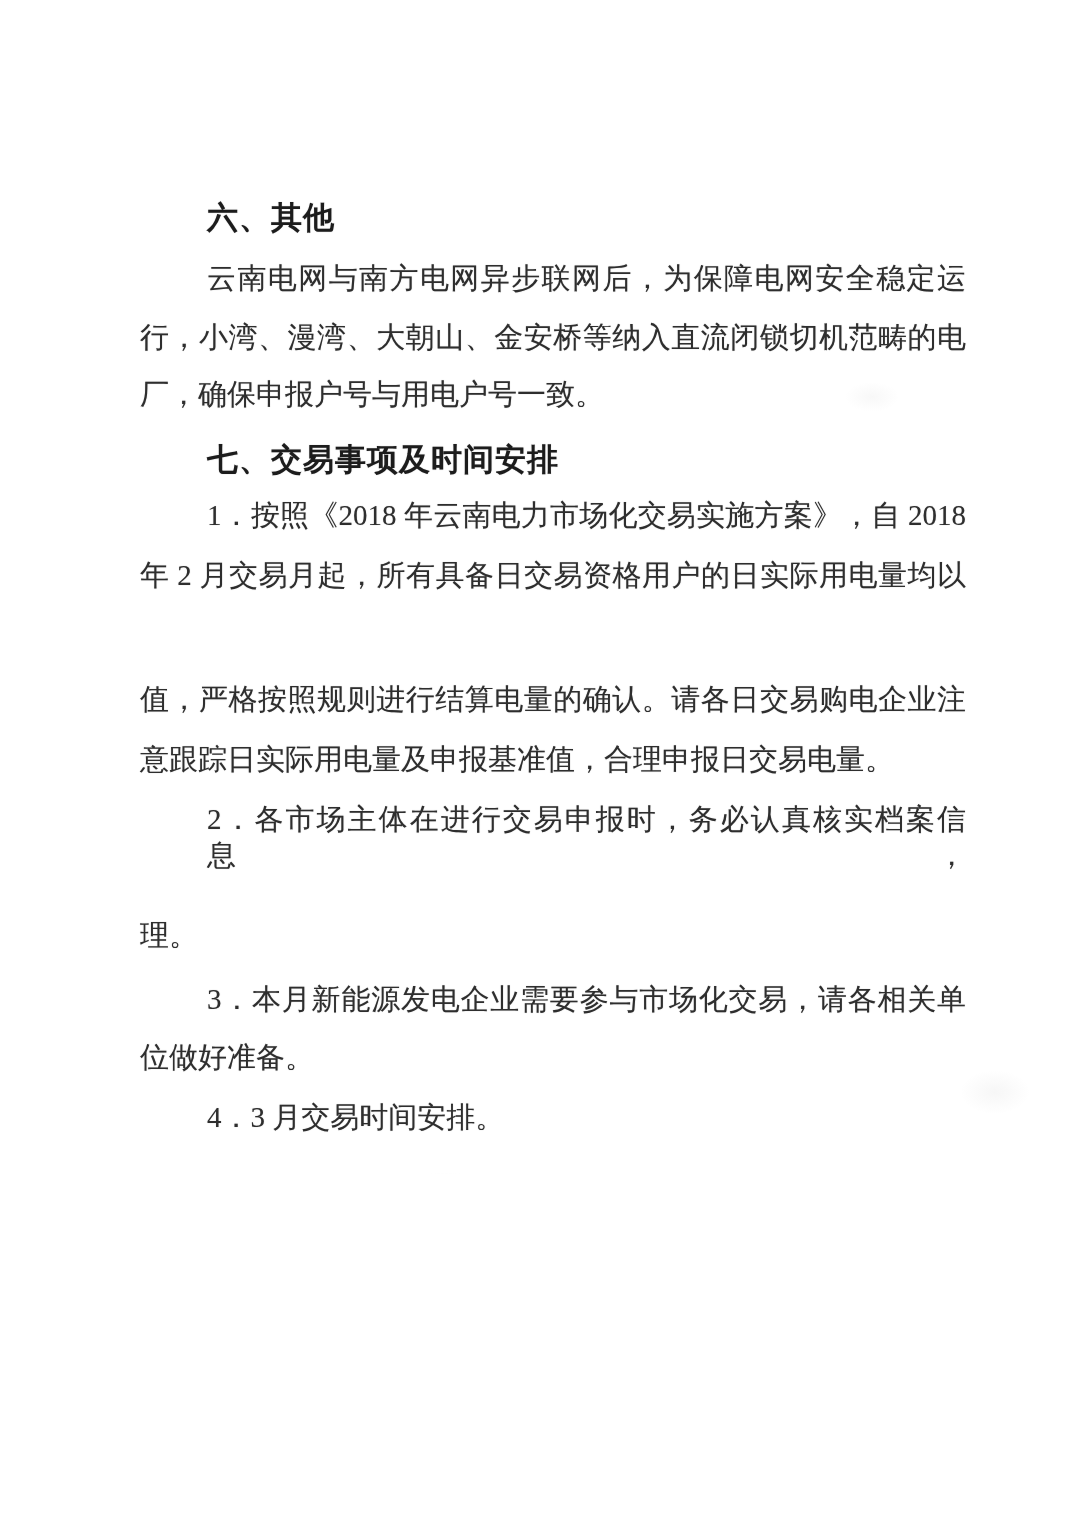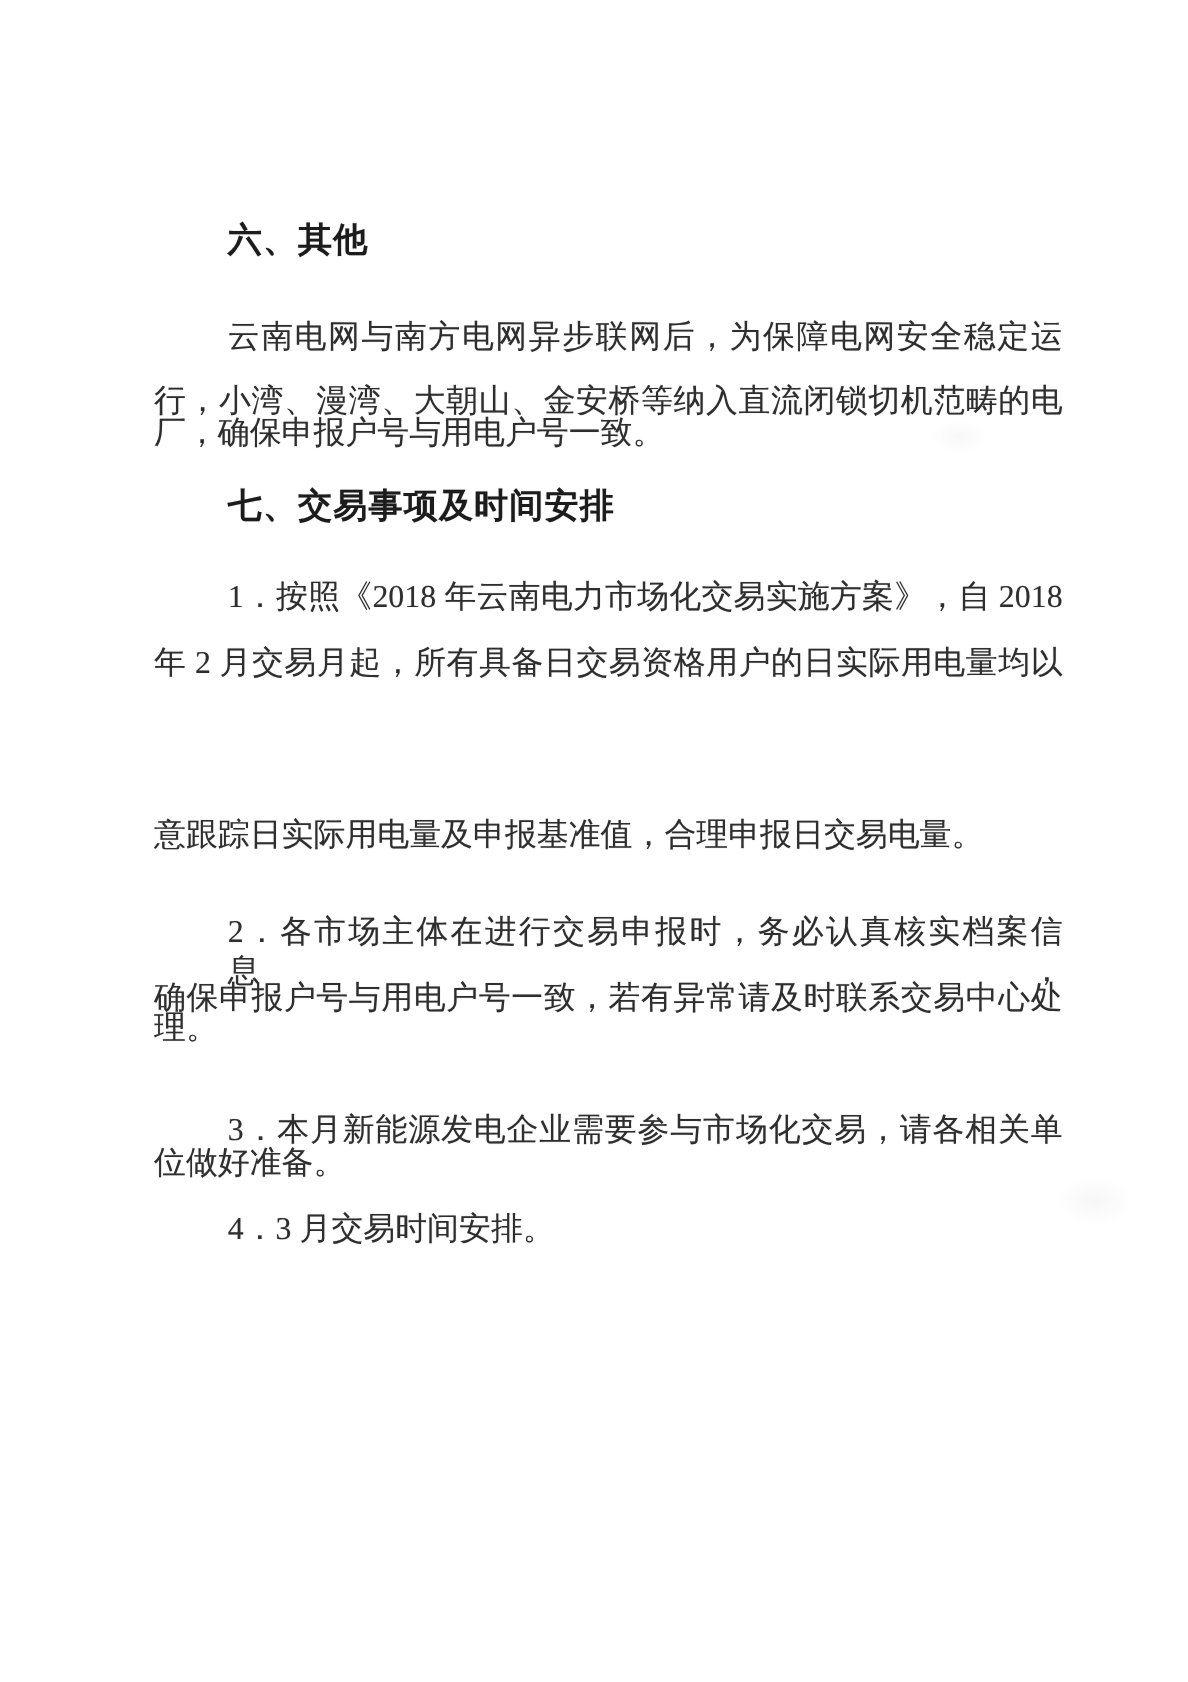--- a/index.html
+++ b/index.html
@@ -20,21 +20,21 @@
     position: absolute;
     left: 140px;
     width: 826px;
     font-size: 29px;
     line-height: 1.25;
     color: #2e2e2e;
     text-shadow: 0 0 1px rgba(46,46,46,0.35);
     margin: 0;
   }
   .ind { left: 207px; width: 759px; }
-  .just { text-align: justify; text-align-last: justify; margin-top: 28px; }
+  .just { text-align: justify; text-align-last: justify; }
   
   .hd {
     position: absolute;
     left: 207px;
     font-family: "Liberation Sans", "DejaVu Sans", sans-serif;
     font-weight: 700;
     font-size: 31px;
     line-height: 1.2;
     color: #1c1c1c;
     text-shadow: 0 0 1px rgba(28,28,28,0.35);
@@ -97,24 +97,24 @@
   <h2 class="hd" style="top:199px">六、其他</h2>
 
   <p class="ln ind just" style="top:260px">云南电网与南方电网异步联网后，为保障电网安全稳定运</p>
   <p class="ln just" style="top:319px">行，小湾、漫湾、大朝山、金安桥等纳入直流闭锁切机范畴的电</p>
   <p class="ln" style="top:376px">厂，确保申报户号与用电户号一致。</p>
 
   <h2 class="hd" style="top:441px">七、交易事项及时间安排</h2>
 
   <p class="ln ind just" style="top:497px">1．按照《2018 年云南电力市场化交易实施方案》，自 2018</p>
   <p class="ln just" style="top:557px">年 2 月交易月起，所有具备日交易资格用户的日实际用电量均以</p>
+  <p class="ln just" style="top:681px">值，严格按照规则进行结算电量的确认。请各日交易购电企业注</p>
   <p class="ln" style="top:741px">意跟踪日实际用电量及申报基准值，合理申报日交易电量。</p>
 
   <p class="ln ind just" style="top:801px">2．各市场主体在进行交易申报时，务必认真核实档案信息，</p>
-  <p class="ln just" style="top:861px">确保申报户号与用电户号一致，若有异常请及时联系交易中心处</p>
   <p class="ln" style="top:917px">理。</p>
 
   <p class="ln ind just" style="top:981px">3．本月新能源发电企业需要参与市场化交易，请各相关单</p>
   <p class="ln" style="top:1039px">位做好准备。</p>
 
   <p class="ln ind" style="top:1099px">4．3 月交易时间安排。</p>
 
   <div class="pagenum">—8—</div>
 
   <div class="watermark">

